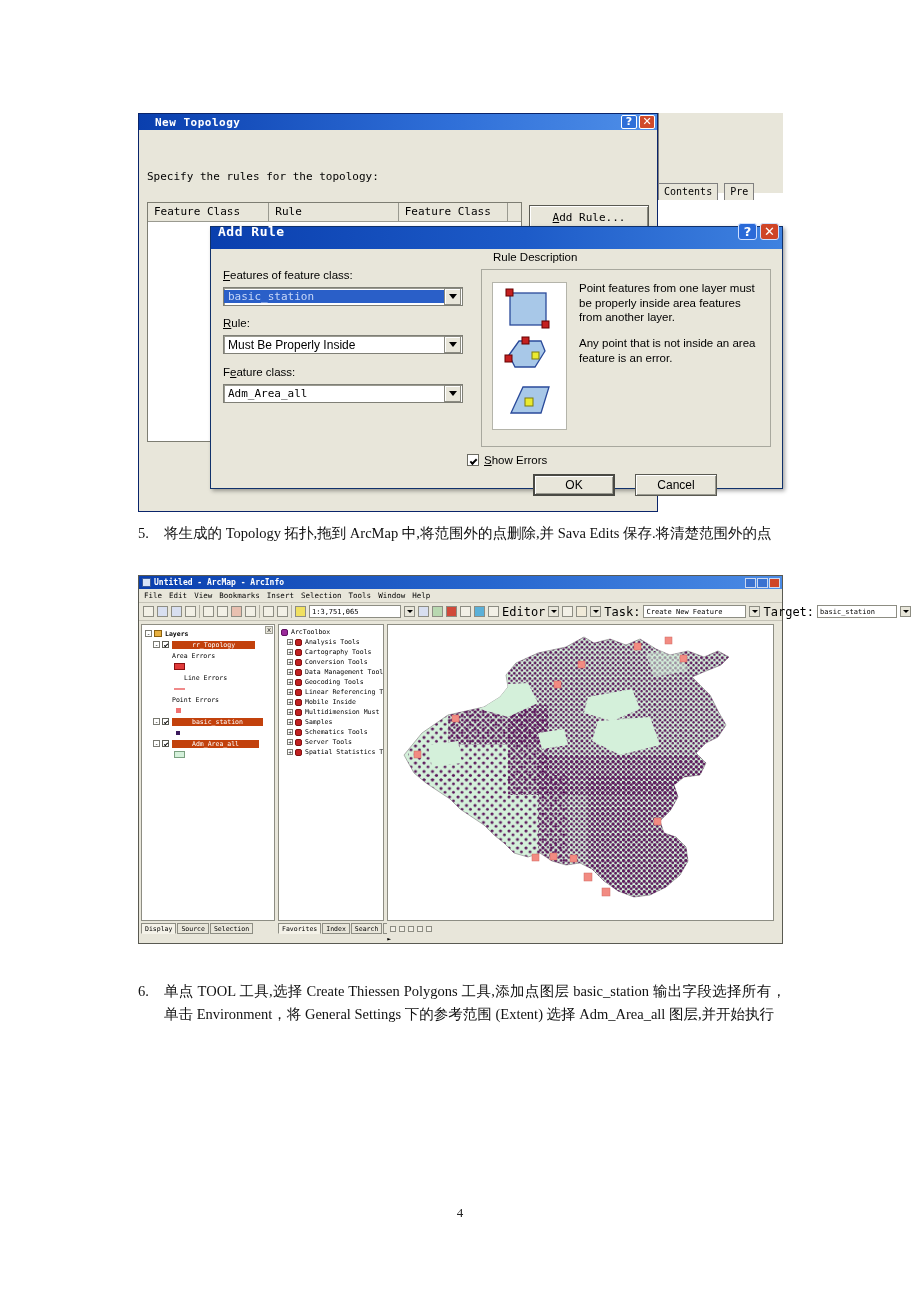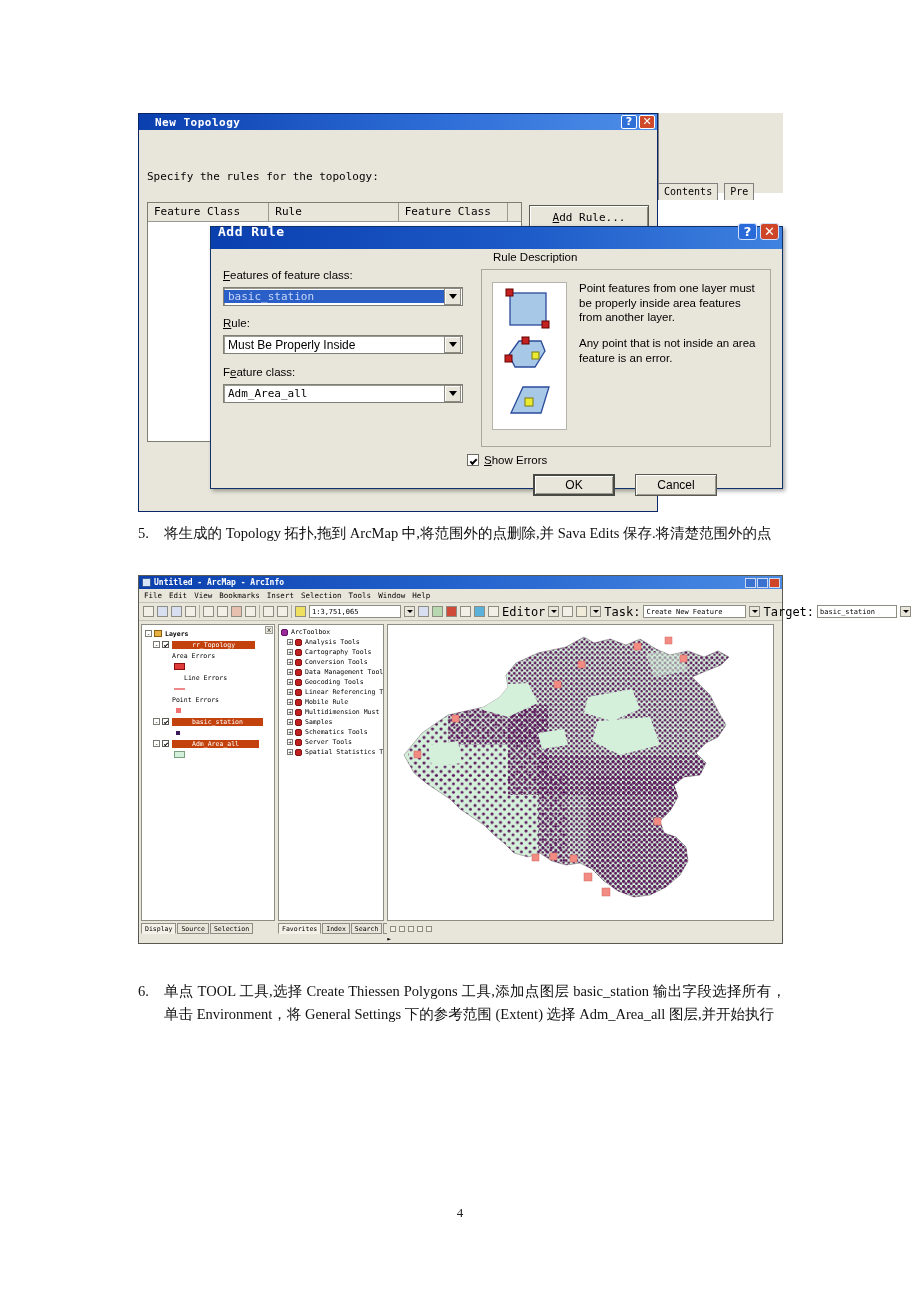--- a/index.html
+++ b/index.html
@@ -672,21 +672,21 @@
         <span class="tx">Geocoding Tools</span>
       </div>
       <div class="tbnode" style="padding-left:8px;">
         <span class="bx">+</span>
         <span class="redico"></span>
         <span class="tx">Linear Referencing Tools</span>
       </div>
       <div class="tbnode" style="padding-left:8px;">
         <span class="bx">+</span>
         <span class="redico"></span>
-        <span class="tx">Mobile Rule</span>
+        <span class="tx">Mobile Inside</span>
       </div>
       <div class="tbnode" style="padding-left:8px;">
         <span class="bx">+</span>
         <span class="redico"></span>
         <span class="tx">Multidimension Must</span>
       </div>
       <div class="tbnode" style="padding-left:8px;">
         <span class="bx">+</span>
         <span class="redico"></span>
         <span class="tx">Samples</span>

